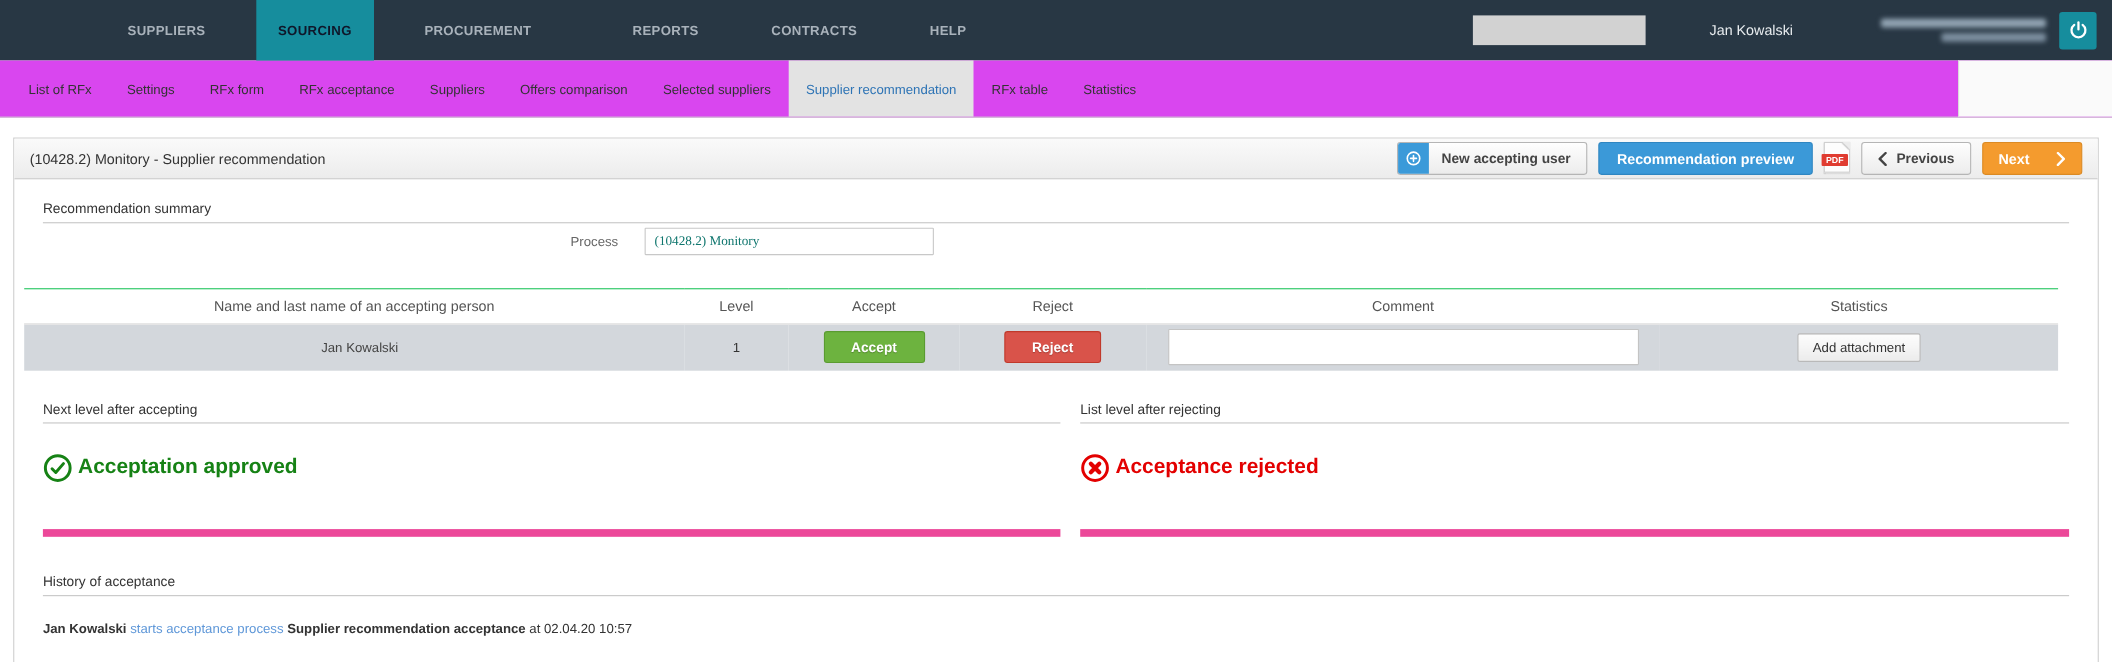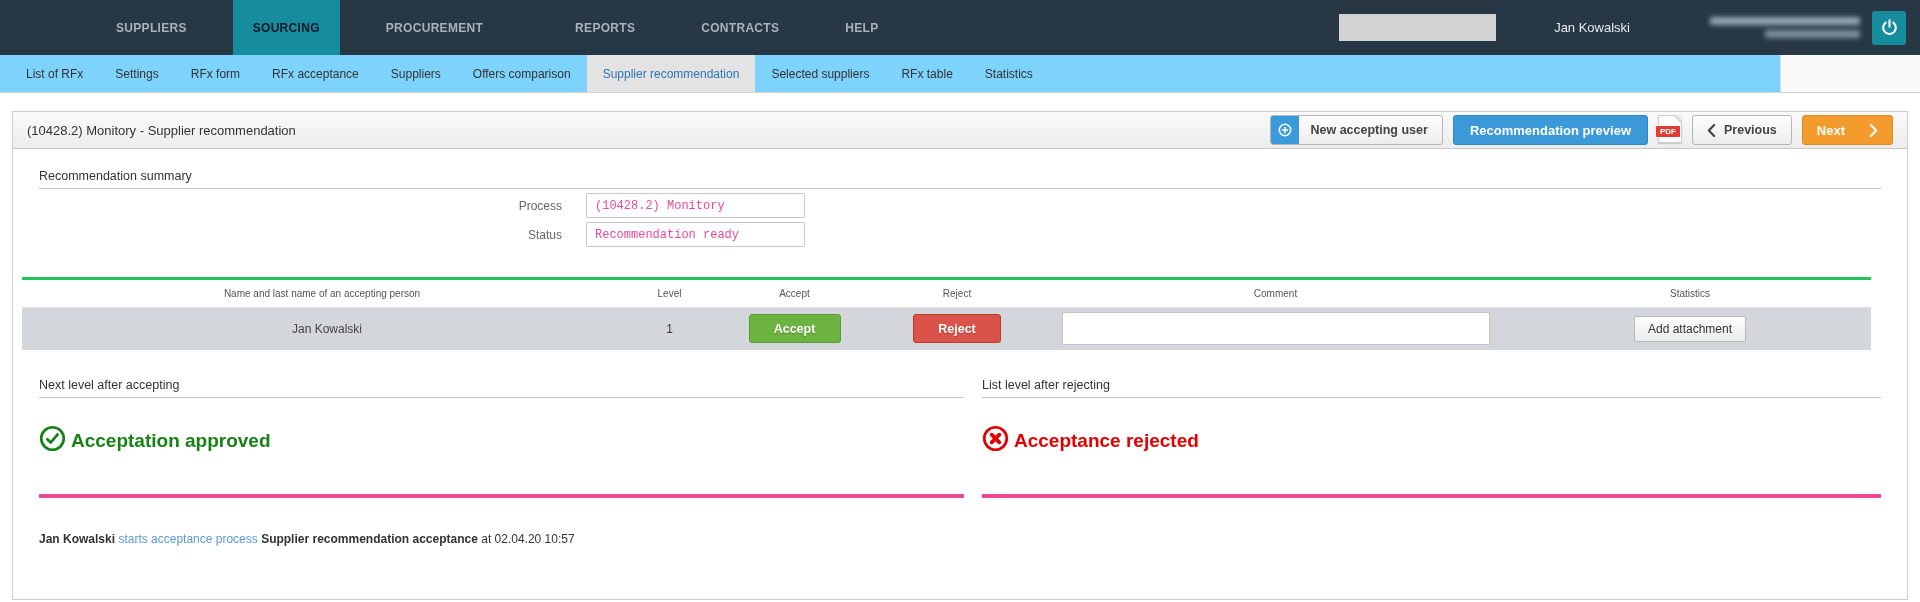--- a/index.html
+++ b/index.html
@@ -17,21 +17,21 @@
   .nav-graybox { width:157px; height:27px; background:#d2d2d2; margin-right:58px; }
   .nav-user { color:#e8ecef; font-size:13px; margin-right:60px; white-space:nowrap; }
   .nav-redacted { width:170px; margin-right:12px; display:flex; flex-direction:column;
                   align-items:flex-end; gap:5px; filter:blur(2.5px); }
   .nav-redacted .l1 { width:150px; height:8px; background:#93a5b4; border-radius:2px; }
   .nav-redacted .l2 { width:95px;  height:8px; background:#7d8fa0; border-radius:2px; }
   .power-btn { width:34px; height:34px; background:#168d9d; border:none; border-radius:3px;
                display:flex; align-items:center; justify-content:center; cursor:pointer; }
 
   
-  .tabbar { height:38px; background:#7dd3fc; border-bottom:1px solid #d0d0d0;
+  .tabbar { height:52px; background:#d946ef; border-bottom:1px solid #d0d0d0;
             display:flex; align-items:stretch; padding-left:10px; }
   .tab { display:flex; align-items:center; padding:0 16px; font-size:12px; color:#333;
          cursor:pointer; white-space:nowrap; }
   .tab.active { background:#e3e3e3; color:#2e74b5; }
   .tabbar-right { margin-left:auto; width:140px; border-left:1px solid #dadada; background:#fafafa; }
 
   
   .panel { margin:18px 12px 0 12px; border:1px solid #cfcfcf; background:#fff; height:489px; overflow:hidden; }
   .panel-header { height:37px; background:linear-gradient(#fafafa,#ececec);
                   border-bottom:1px solid #c9c9c9; display:flex; align-items:center; padding:0 14px; }
@@ -60,48 +60,48 @@
               filter:drop-shadow(-1px 1px 0 #cfcfcf); }
   .pdf-band { position:absolute; left:-3px; bottom:5px; background:#e03c31; color:#fff;
               font-size:8px; font-weight:bold; line-height:11px; padding:0 4px; border-radius:1px; }
 
   
   .section-heading { font-size:12.5px; color:#333; border-bottom:1px solid #c6c6c6; padding-bottom:5px; }
   .summary { margin:20px 26px 0 26px; }
   .form-row { display:flex; align-items:center; margin-top:4px; }
   .form-row:first-of-type { margin-top:18px; }
   .form-label { width:547px; text-align:right; padding-right:24px; font-size:12px; color:#666; }
-  .form-input { width:219px; height:25px; border:1px solid #c8c8c8; border-radius:1px;
-                font-size:12px; color:#ec4899; padding:0 8px; font-family:Liberation Mono, monospace; background:#fff; }
+  .form-input { width:263px; height:25px; border:1px solid #c8c8c8; border-radius:1px;
+                font-size:12px; color:#0f766e; padding:0 8px; font-family:Liberation Serif, serif; background:#fff; }
 
   
   table.acc { margin:30px 36px 0 9px; border-collapse:collapse; table-layout:fixed; width:1849px; }
-  table.acc th { font-size:10px; font-weight:normal; color:#555; padding:8px 4px;
-                 border-top:3px solid #22c55e; border-bottom:1px solid #e3e3e3; text-align:center; }
+  table.acc th { font-size:13px; font-weight:normal; color:#555; padding:8px 4px;
+                 border-top:1px solid #22c55e; border-bottom:1px solid #e3e3e3; text-align:center; }
   table.acc td { background:#d3d7dc; height:42px; vertical-align:middle; text-align:center; }
   td.cell-name { text-align:left; padding-left:10px; font-size:12px; color:#444; }
   td.cell-level { font-size:12px; color:#333; }
   .btn-accept { width:92px; height:29px; background:#6db33f; border:1px solid #5a9b31; border-radius:3px;
                 color:#fff; font-size:12.5px; font-weight:bold; text-shadow:0 1px 1px rgba(0,0,0,.25);
                 cursor:pointer; font-family:inherit; }
   .btn-reject { width:88px; height:29px; background:#d9534a; border:1px solid #c0392b; border-radius:3px;
                 color:#fff; font-size:12.5px; font-weight:bold; text-shadow:0 1px 1px rgba(0,0,0,.25);
                 cursor:pointer; font-family:inherit; }
   .comment-input { width:428px; height:33px; border:1px solid #c4c4c4; border-radius:1px;
                    font-size:12px; padding:0 8px; font-family:inherit; }
   .btn-attach { height:26px; padding:0 13px; background:linear-gradient(#fdfdfd,#ececec);
                 border:1px solid #b9b9b9; border-radius:2px; font-size:12px; color:#333;
                 cursor:pointer; font-family:inherit; }
 
   
   .levels { display:flex; gap:18px; margin:28px 26px 0 26px; }
   .level-left  { flex:0 0 925px; }
   .level-right { flex:1; }
-  .level-body { display:flex; align-items:flex-end; gap:5px; padding:27px 0 42px 0;
-                border-bottom:4px solid #ec4899; }
+  .level-body { display:flex; align-items:center; gap:5px; padding:27px 0 42px 0;
+                border-bottom:7px solid #ec4899; }
   .status-text { font-size:19px; font-weight:bold; }
   .status-text.ok  { color:#168215; }
   .status-text.bad { color:#e30000; }
 
   
   .history { margin:34px 26px 0 26px; }
   .history-entry { margin-top:22px; font-size:12px; color:#333; }
   .history-entry .b { font-weight:bold; color:#333; }
   .history-entry .lnk { color:#5e97d8; cursor:pointer; }
 </style>
@@ -140,22 +140,22 @@
   </div>
 </div>
 
 <div class="tabbar">
   <div class="tab">List of RFx</div>
   <div class="tab">Settings</div>
   <div class="tab">RFx form</div>
   <div class="tab">RFx acceptance</div>
   <div class="tab">Suppliers</div>
   <div class="tab">Offers comparison</div>
+  <div class="tab">Selected suppliers</div>
   <div class="tab active">Supplier recommendation</div>
-  <div class="tab">Selected suppliers</div>
   <div class="tab">RFx table</div>
   <div class="tab">Statistics</div>
   <div class="tabbar-right"></div>
 </div>
 
 <div class="panel">
 
   <div class="panel-header">
     <div class="page-title">(10428.2) Monitory - Supplier recommendation</div>
     <div class="hdr-actions">
@@ -195,24 +195,20 @@
         </span>
       </button>
     </div>
   </div>
 
   <div class="summary">
     <div class="section-heading">Recommendation summary</div>
     <div class="form-row">
       <div class="form-label">Process</div>
       <input class="form-input" type="text" value="(10428.2) Monitory" style="">
-    </div>
-    <div class="form-row">
-      <div class="form-label">Status</div>
-      <input class="form-input" type="text" value="Recommendation ready" style="">
     </div>
   </div>
 
   <table class="acc">
     <colgroup>
       <col style="width:600px">
         <col style="width:95px">
         <col style="width:155px">
       <col style="width:170px">
         <col style="width:467px">
@@ -261,20 +257,21 @@
             <circle cx="12" cy="12" r="10"></circle>
               <path fill="none" stroke-width="3.4" d="M8.6 8.6l6.8 6.8M15.4 8.6l-6.8 6.8"></path>
           </svg>
         </span>
         <span class="status-text bad">Acceptance rejected</span>
       </div>
     </div>
   </div>
 
   <div class="history">
+    <div class="section-heading">History of acceptance</div>
     <div class="history-entry">
       <span class="b">Jan Kowalski</span>
       <span class="lnk">starts acceptance process</span>
       <span class="b">Supplier recommendation acceptance</span>
       <span>at 02.04.20 10:57</span>
     </div>
   </div>
 
 </div>
 

